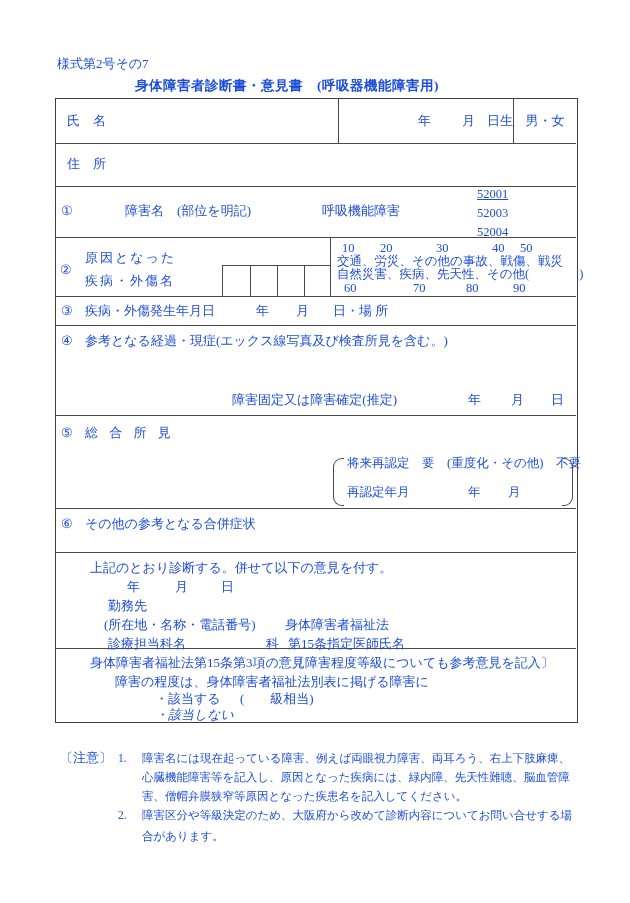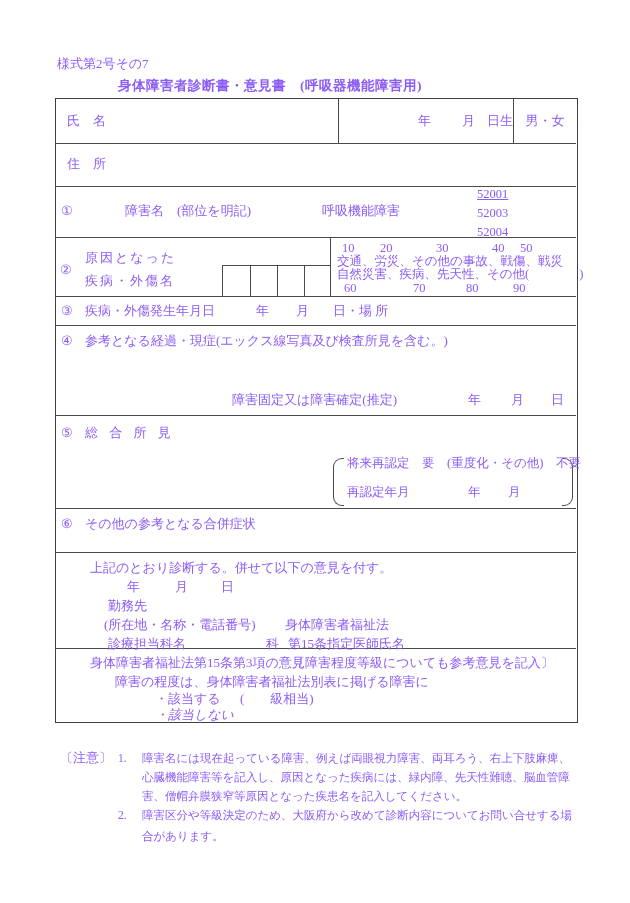--- a/index.html
+++ b/index.html
@@ -1,17 +1,17 @@
 <!DOCTYPE html>
 <html><head>
 <meta charset="utf-8">
 <style>
   html,body{margin:0;padding:0;background:#ffffff;}
   #page{position:relative;width:630px;height:903px;background:#ffffff;
-        font-family:"Liberation Serif","DejaVu Serif",serif;color:#8b5cf6;overflow:hidden;}
+        font-family:"Liberation Serif","DejaVu Serif",serif;color:#1d4ed8;overflow:hidden;}
   .abs{position:absolute;white-space:pre;}
   .t13{font-size:13px;line-height:15px;}
   .t125{font-size:12.5px;line-height:14px;}
   .t115{font-size:11.5px;line-height:14px;}
   .title{font-size:13.5px;font-weight:bold;letter-spacing:.5px;}
   .line{position:absolute;background:transparent;}
   .hline{border-top:1px solid #4a4a4a;height:0;}
   .vline{border-left:1px solid #4a4a4a;width:0;}
   .outer{border:1.2px solid #3f3f3f;}
   .box-divider{position:absolute;top:0;bottom:0;border-left:1px solid #4a4a4a;width:0;}
@@ -19,21 +19,21 @@
   .paren-l{border:1.2px solid #4a4a4a;border-right:none;border-radius:9px 0 0 9px;}
   .paren-r{border:1.2px solid #4a4a4a;border-left:none;border-radius:0 9px 9px 0;}
   .ctr{text-align:center;}
 </style>
 </head>
 <body>
 
 <div id="page">
 
   <div class="abs t13" style="left:57px;top:56px;">様式第2号その7</div>
-  <div class="abs title ctr" style="left:0;top:77px;width:540px;white-space:normal;">身体障害者診断書・意見書　(呼吸器機能障害用)</div>
+  <div class="abs title ctr" style="left:17px;top:77px;width:540px;white-space:normal;">身体障害者診断書・意見書　(呼吸器機能障害用)</div>
 
   <div class="line outer" style="left:55px;top:98px;width:521px;height:623px;"></div>
 
   <div class="line hline" style="left:55px;top:143px;width:521px;"></div>
   <div class="line hline" style="left:55px;top:186px;width:521px;"></div>
   <div class="line hline" style="left:55px;top:237px;width:521px;"></div>
   <div class="line hline" style="left:55px;top:296px;width:521px;"></div>
   <div class="line hline" style="left:55px;top:325px;width:521px;"></div>
   <div class="line hline" style="left:55px;top:415px;width:521px;"></div>
   <div class="line hline" style="left:55px;top:508px;width:521px;"></div>

